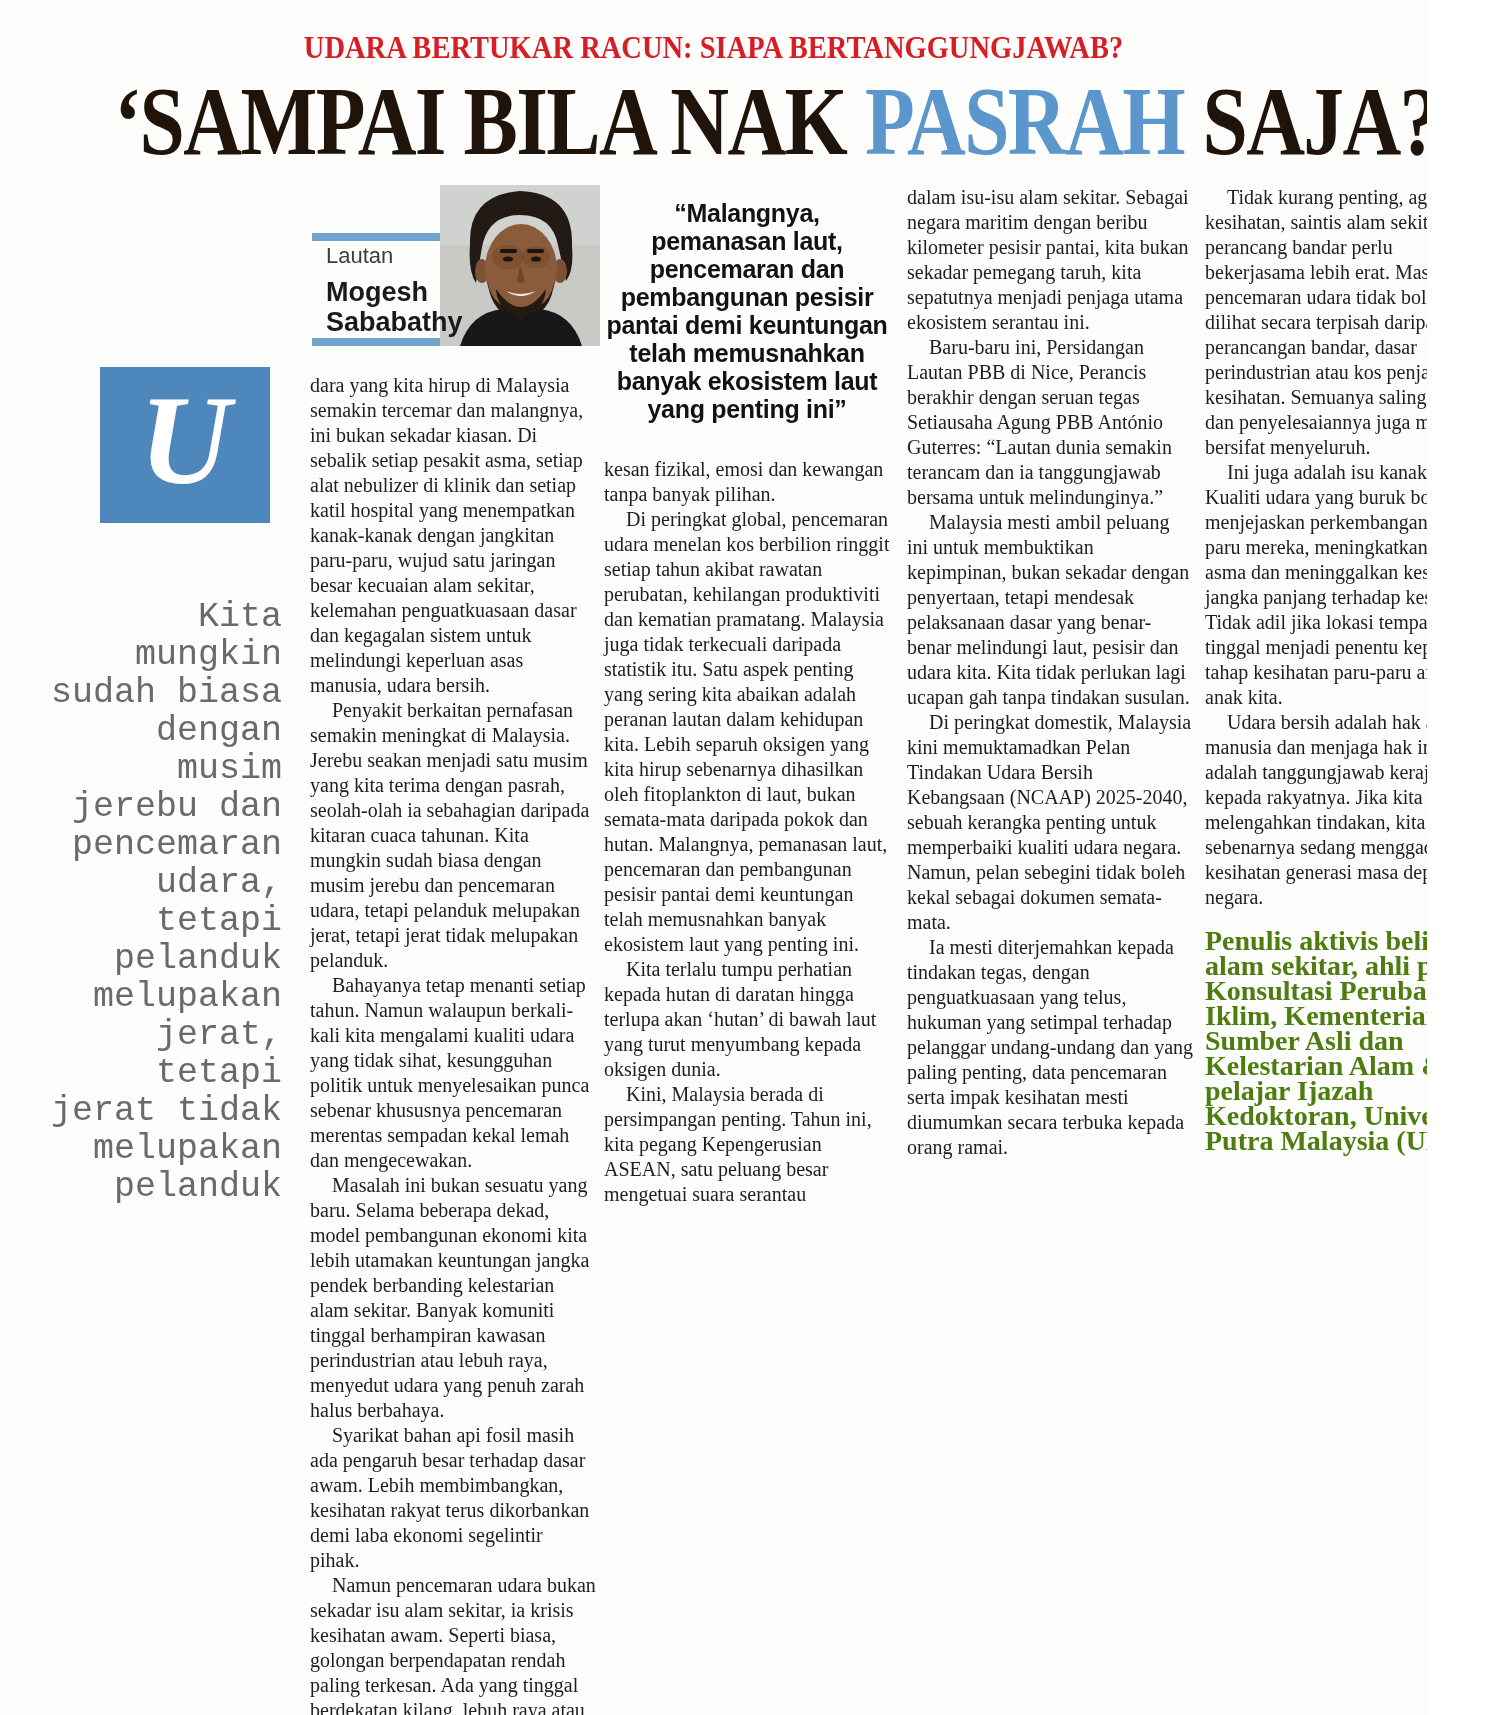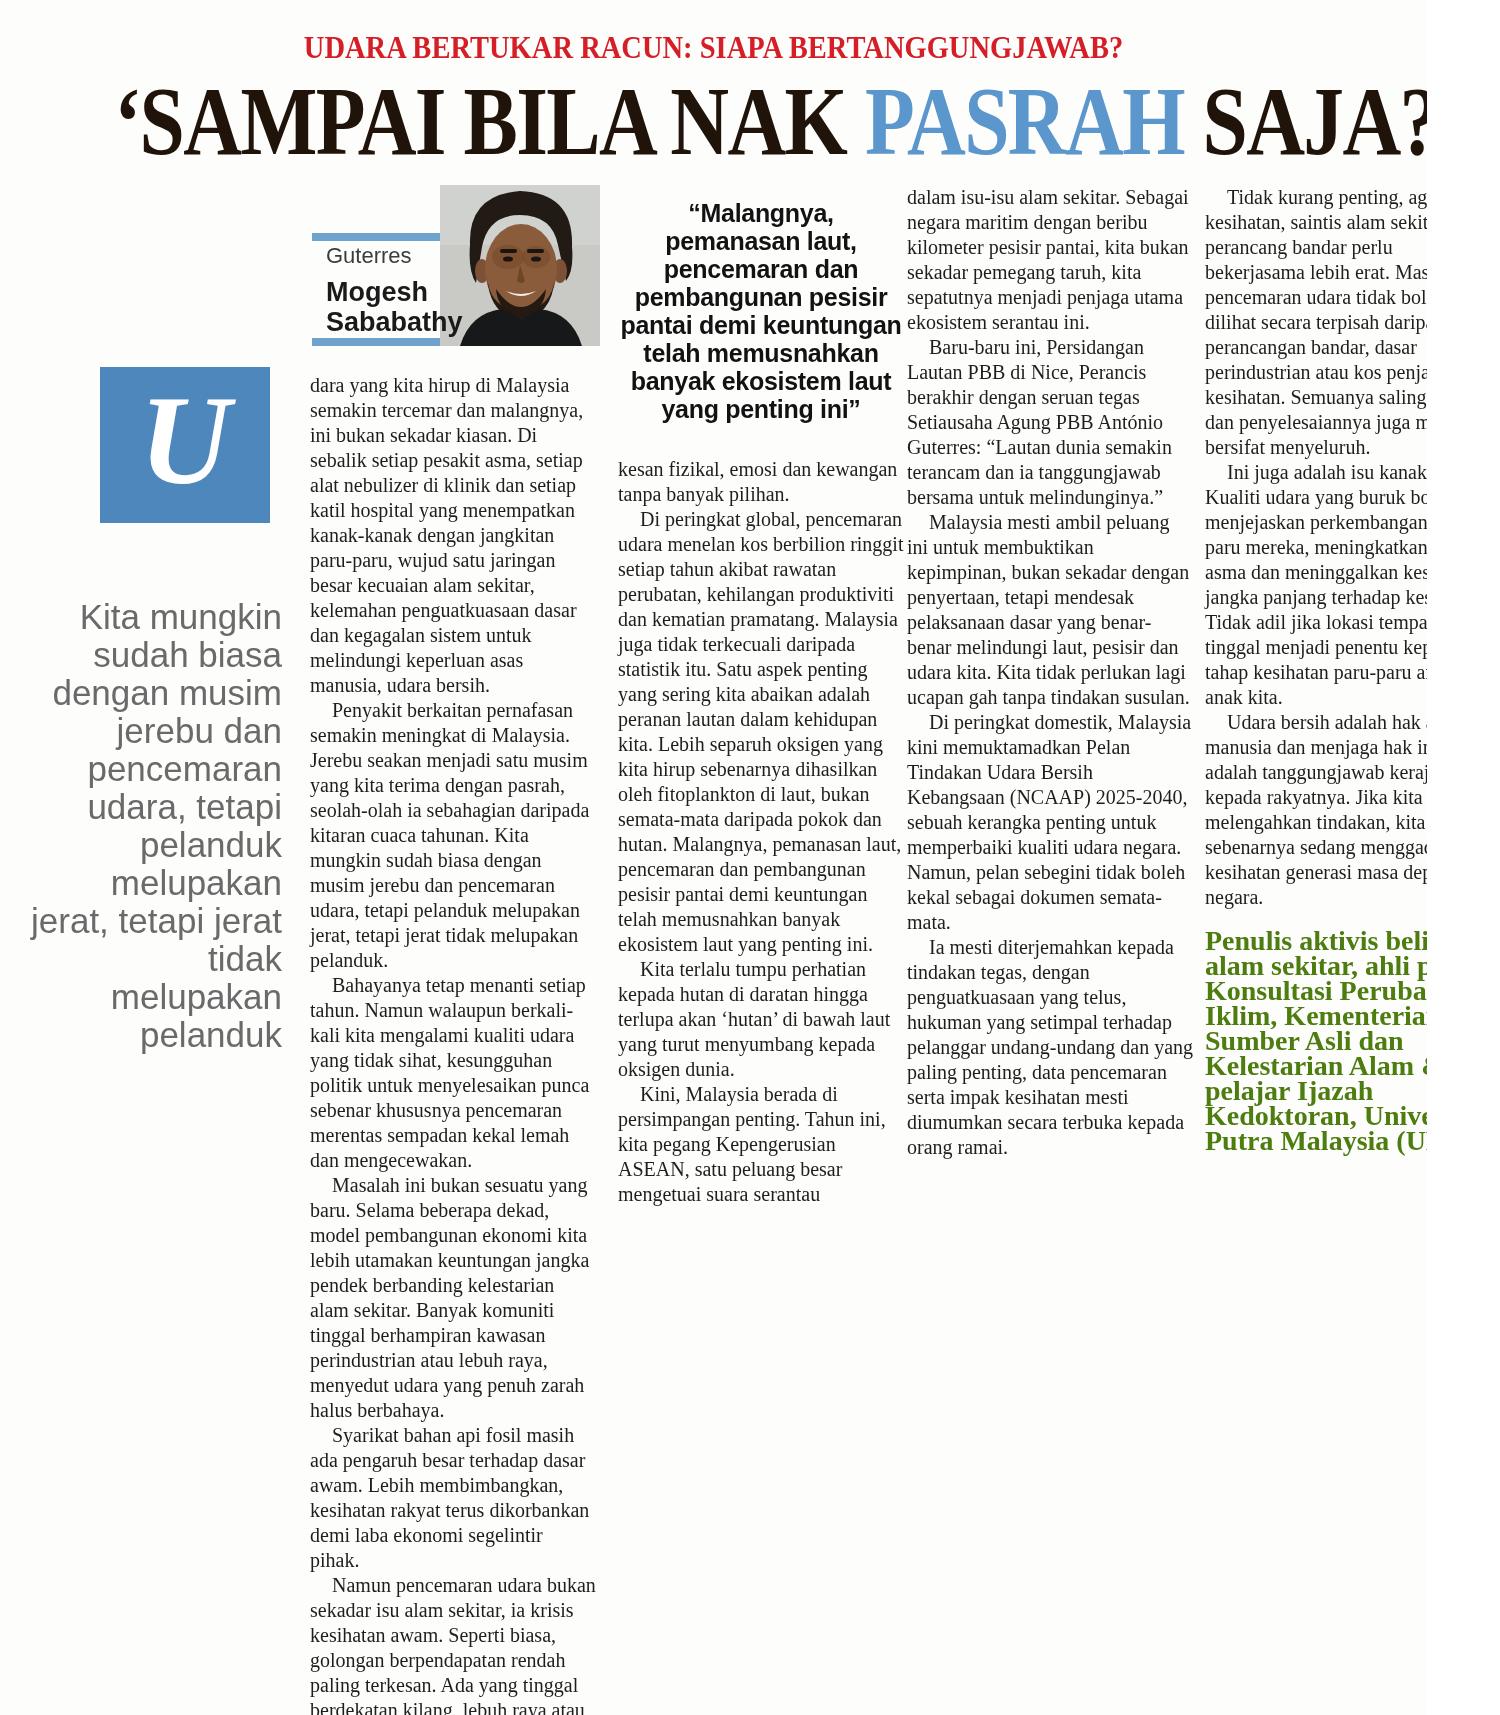--- a/index.html
+++ b/index.html
@@ -29,28 +29,28 @@
   .dropcap-box {
     position:absolute; left:100px; top:367px; width:170px; height:156px;
     background:#4d87bb; display:flex; align-items:center; justify-content:center;
   }
   .dropcap-box .dc {
     font-family:"Liberation Serif", serif; font-style:italic; font-weight:bold;
     font-size:126px; color:#ffffff; line-height:1; margin-top:-8px;
   }
   .pull-quote {
     position:absolute; left:30px; top:598px; width:252px;
-    text-align:right; font-family:Liberation Sans, sans-serif;
+    text-align:right; font-family:Liberation Mono, monospace;
     font-size:35px; line-height:38px; color:#6a6a6a;
   }
 
   
   .col { position:absolute; top:185px; width:286px; }
   .col1 { left:310px; }
-  .col2 { left:618px; }
+  .col2 { left:604px; }
   .col3 { left:907px; }
   .col4 { left:1205px; }
 
   p.body-p {
     margin:0; font-family:"Liberation Serif", serif;
     font-size:20px; line-height:25px; color:#1e1e1e; text-align:left;
   }
   p.indent { text-indent:22px; }
   p.byline-note {
     margin:18px 0 0 0; font-family:"Liberation Serif", serif; font-weight:bold;
@@ -118,21 +118,21 @@
         <path d="M80 80 L77 96 Q81 100 85 96 Z" fill="#6f4528"></path>
 
         <path d="M47 92 Q50 132 81 134 Q112 132 115 92 Q112 124 81 126 Q50 124 47 92 Z" fill="#241a12"></path>
         <path d="M56 104 Q81 140 106 104 Q104 128 81 130 Q58 128 56 104 Z" fill="#241a12"></path>
 
         <path d="M66 106 Q81 116 96 106 Q81 112 66 106 Z" fill="#f2ede6"></path>
 
         <path d="M20 161 Q30 128 62 124 L81 134 L100 124 Q132 128 142 161 Z" fill="#17181a"></path>
       </svg>
       <div class="author-names">
-        <div class="author-prefix">Guterres</div>
+        <div class="author-prefix">Lautan</div>
         <div class="author-name">Mogesh</div>
         <div class="author-name">Sababathy</div>
       </div>
     </div>
     <p class="body-p">dara yang kita hirup di Malaysia semakin tercemar dan malangnya, ini bukan sekadar kiasan. Di sebalik setiap pesakit asma, setiap alat nebulizer di klinik dan setiap katil hospital yang menempatkan kanak-kanak dengan jangkitan paru-paru, wujud satu jaringan besar kecuaian alam sekitar, kelemahan penguatkuasaan dasar dan kegagalan sistem untuk melindungi keperluan asas manusia, udara bersih.</p>
     <p class="body-p indent">Penyakit berkaitan pernafasan semakin meningkat di Malaysia. Jerebu seakan menjadi satu musim yang kita terima dengan pasrah, seolah-olah ia sebahagian daripada kitaran cuaca tahunan. Kita mungkin sudah biasa dengan musim jerebu dan pencemaran udara, tetapi pelanduk melupakan jerat, tetapi jerat tidak melupakan pelanduk.</p>
     <p class="body-p indent">Bahayanya tetap menanti setiap tahun. Namun walaupun berkali-kali kita mengalami kualiti udara yang tidak sihat, kesungguhan politik untuk menyelesaikan punca sebenar khususnya pencemaran merentas sempadan kekal lemah dan mengecewakan.</p>
     <p class="body-p indent">Masalah ini bukan sesuatu yang baru. Selama beberapa dekad, model pembangunan ekonomi kita lebih utamakan keuntungan jangka pendek berbanding kelestarian alam sekitar. Banyak komuniti tinggal berhampiran kawasan perindustrian atau lebuh raya, menyedut udara yang penuh zarah halus berbahaya.</p>
     <p class="body-p indent">Syarikat bahan api fosil masih ada pengaruh besar terhadap dasar awam. Lebih membimbangkan, kesihatan rakyat terus dikorbankan demi laba ekonomi segelintir pihak.</p>
     <p class="body-p indent">Namun pencemaran udara bukan sekadar isu alam sekitar, ia krisis kesihatan awam. Seperti biasa, golongan berpendapatan rendah paling terkesan. Ada yang tinggal berdekatan kilang, lebuh raya atau ladang kelapa sawit kawasan yang sering mencatat bacaan kualiti udara rendah.</p>

